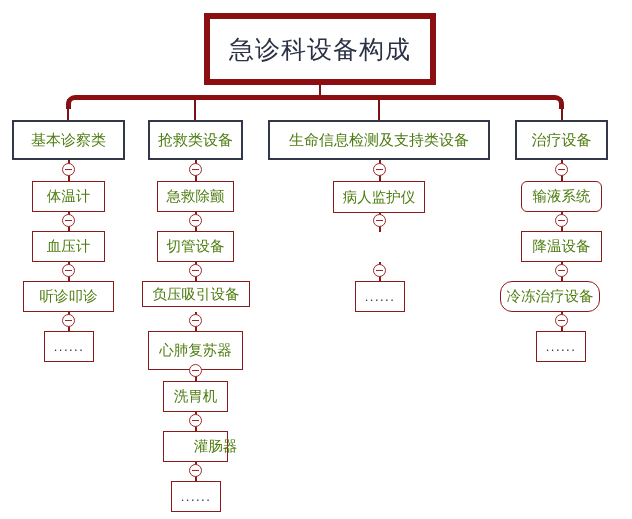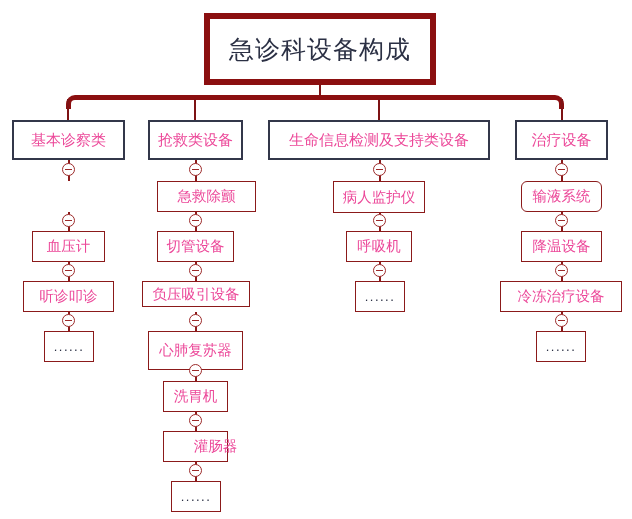--- a/index.html
+++ b/index.html
@@ -14,21 +14,21 @@
   #canvas{position:absolute;left:0;top:0;width:632px;height:519px;}
 
   
   .node{
     position:absolute;
     box-sizing:border-box;
     display:flex;
     align-items:center;
     justify-content:center;
     background:#ffffff;
-    color:#ec4899;
+    color:#4d7c0f;
     white-space:nowrap;
     z-index:3;
   }
 
   
   .node.root{
     border:6px solid #8b0f10;
     font-size:25px;
     letter-spacing:1px;
     color:#2b3044;
@@ -115,20 +115,23 @@
   <div class="vline dark" style="left:194px;top:99px;height:22px;"></div>
   <div class="vline dark" style="left:378px;top:99px;height:22px;"></div>
   <div class="vline dark" style="left:561px;top:99px;height:22px;"></div>
 
   <div class="node cat" style="left:12px;top:120px;width:113px;height:40px;">
     <span>基本诊察类</span>
   </div>
   <div class="toggle" style="left:62px;top:163px;"></div>
   <div class="vline" style="left:68px;top:160px;height:21px;"></div>
 
+  <div class="node leaf" style="left:32px;top:181px;width:73px;height:31px;">
+    <span>体温计</span>
+  </div>
   <div class="toggle" style="left:62px;top:214px;"></div>
   <div class="vline" style="left:68px;top:212px;height:20px;"></div>
 
   <div class="node leaf" style="left:32px;top:231px;width:73px;height:31px;">
     <span>血压计</span>
   </div>
   <div class="toggle" style="left:62px;top:264px;"></div>
   <div class="vline" style="left:68px;top:262px;height:20px;"></div>
 
   <div class="node leaf" style="left:23px;top:281px;width:91px;height:31px;">
@@ -140,21 +143,21 @@
   <div class="node leaf dots" style="left:44px;top:331px;width:50px;height:31px;">
     <span>......</span>
   </div>
 
   <div class="node cat" style="left:148px;top:120px;width:95px;height:40px;">
     <span>抢救类设备</span>
   </div>
   <div class="toggle" style="left:189px;top:163px;"></div>
   <div class="vline" style="left:195px;top:160px;height:21px;"></div>
 
-  <div class="node leaf" style="left:157px;top:181px;width:99px;height:31px;">
+  <div class="node leaf" style="left:157px;top:181px;width:77px;height:31px;">
     <span>急救除颤</span>
   </div>
   <div class="toggle" style="left:189px;top:214px;"></div>
   <div class="vline" style="left:195px;top:212px;height:20px;"></div>
 
   <div class="node leaf" style="left:157px;top:231px;width:77px;height:31px;">
     <span>切管设备</span>
   </div>
   <div class="toggle" style="left:189px;top:264px;"></div>
   <div class="vline" style="left:195px;top:262px;height:20px;"></div>
@@ -192,23 +195,20 @@
   </div>
   <div class="toggle" style="left:373px;top:163px;"></div>
   <div class="vline" style="left:379px;top:160px;height:21px;"></div>
 
   <div class="node leaf" style="left:333px;top:181px;width:92px;height:32px;">
     <span>病人监护仪</span>
   </div>
   <div class="toggle" style="left:373px;top:214px;"></div>
   <div class="vline" style="left:379px;top:212px;height:20px;"></div>
 
-  <div class="node leaf" style="left:346px;top:231px;width:66px;height:31px;">
-    <span>呼吸机</span>
-  </div>
   <div class="toggle" style="left:373px;top:264px;"></div>
   <div class="vline" style="left:379px;top:262px;height:20px;"></div>
 
   <div class="node leaf dots" style="left:355px;top:281px;width:50px;height:31px;">
     <span>......</span>
   </div>
 
   <div class="node cat" style="left:515px;top:120px;width:93px;height:40px;">
     <span>治疗设备</span>
   </div>
@@ -220,21 +220,21 @@
   </div>
   <div class="toggle" style="left:555px;top:214px;"></div>
   <div class="vline" style="left:561px;top:212px;height:20px;"></div>
 
   <div class="node leaf" style="left:521px;top:231px;width:81px;height:31px;">
     <span>降温设备</span>
   </div>
   <div class="toggle" style="left:555px;top:264px;"></div>
   <div class="vline" style="left:561px;top:262px;height:20px;"></div>
 
-  <div class="node leaf" style="left:500px;top:281px;width:122px;height:31px;">
+  <div class="node leaf" style="left:500px;top:281px;width:100px;height:31px;border-radius:12px;">
     <span>冷冻治疗设备</span>
   </div>
   <div class="toggle" style="left:555px;top:314px;"></div>
   <div class="vline" style="left:561px;top:312px;height:20px;"></div>
 
   <div class="node leaf dots" style="left:536px;top:331px;width:50px;height:31px;">
     <span>......</span>
   </div>
 
 </div>

